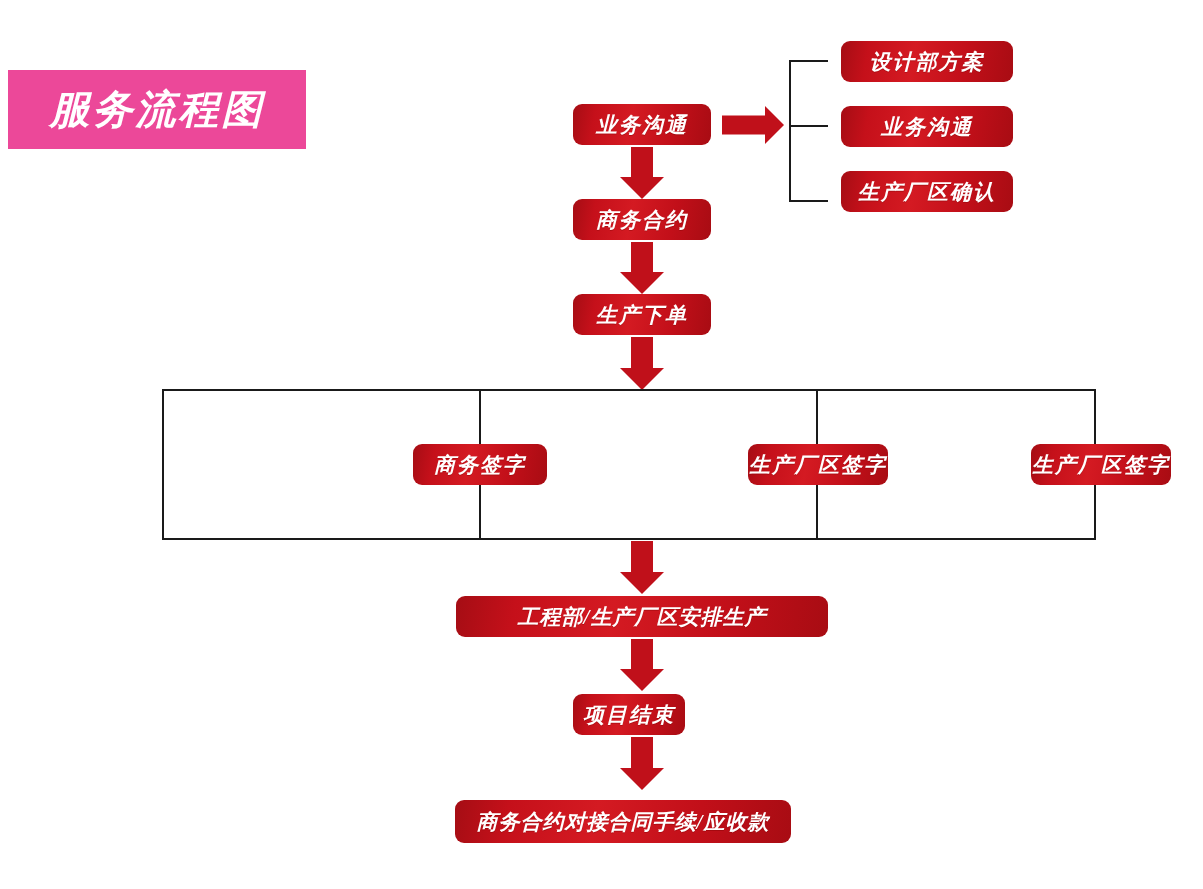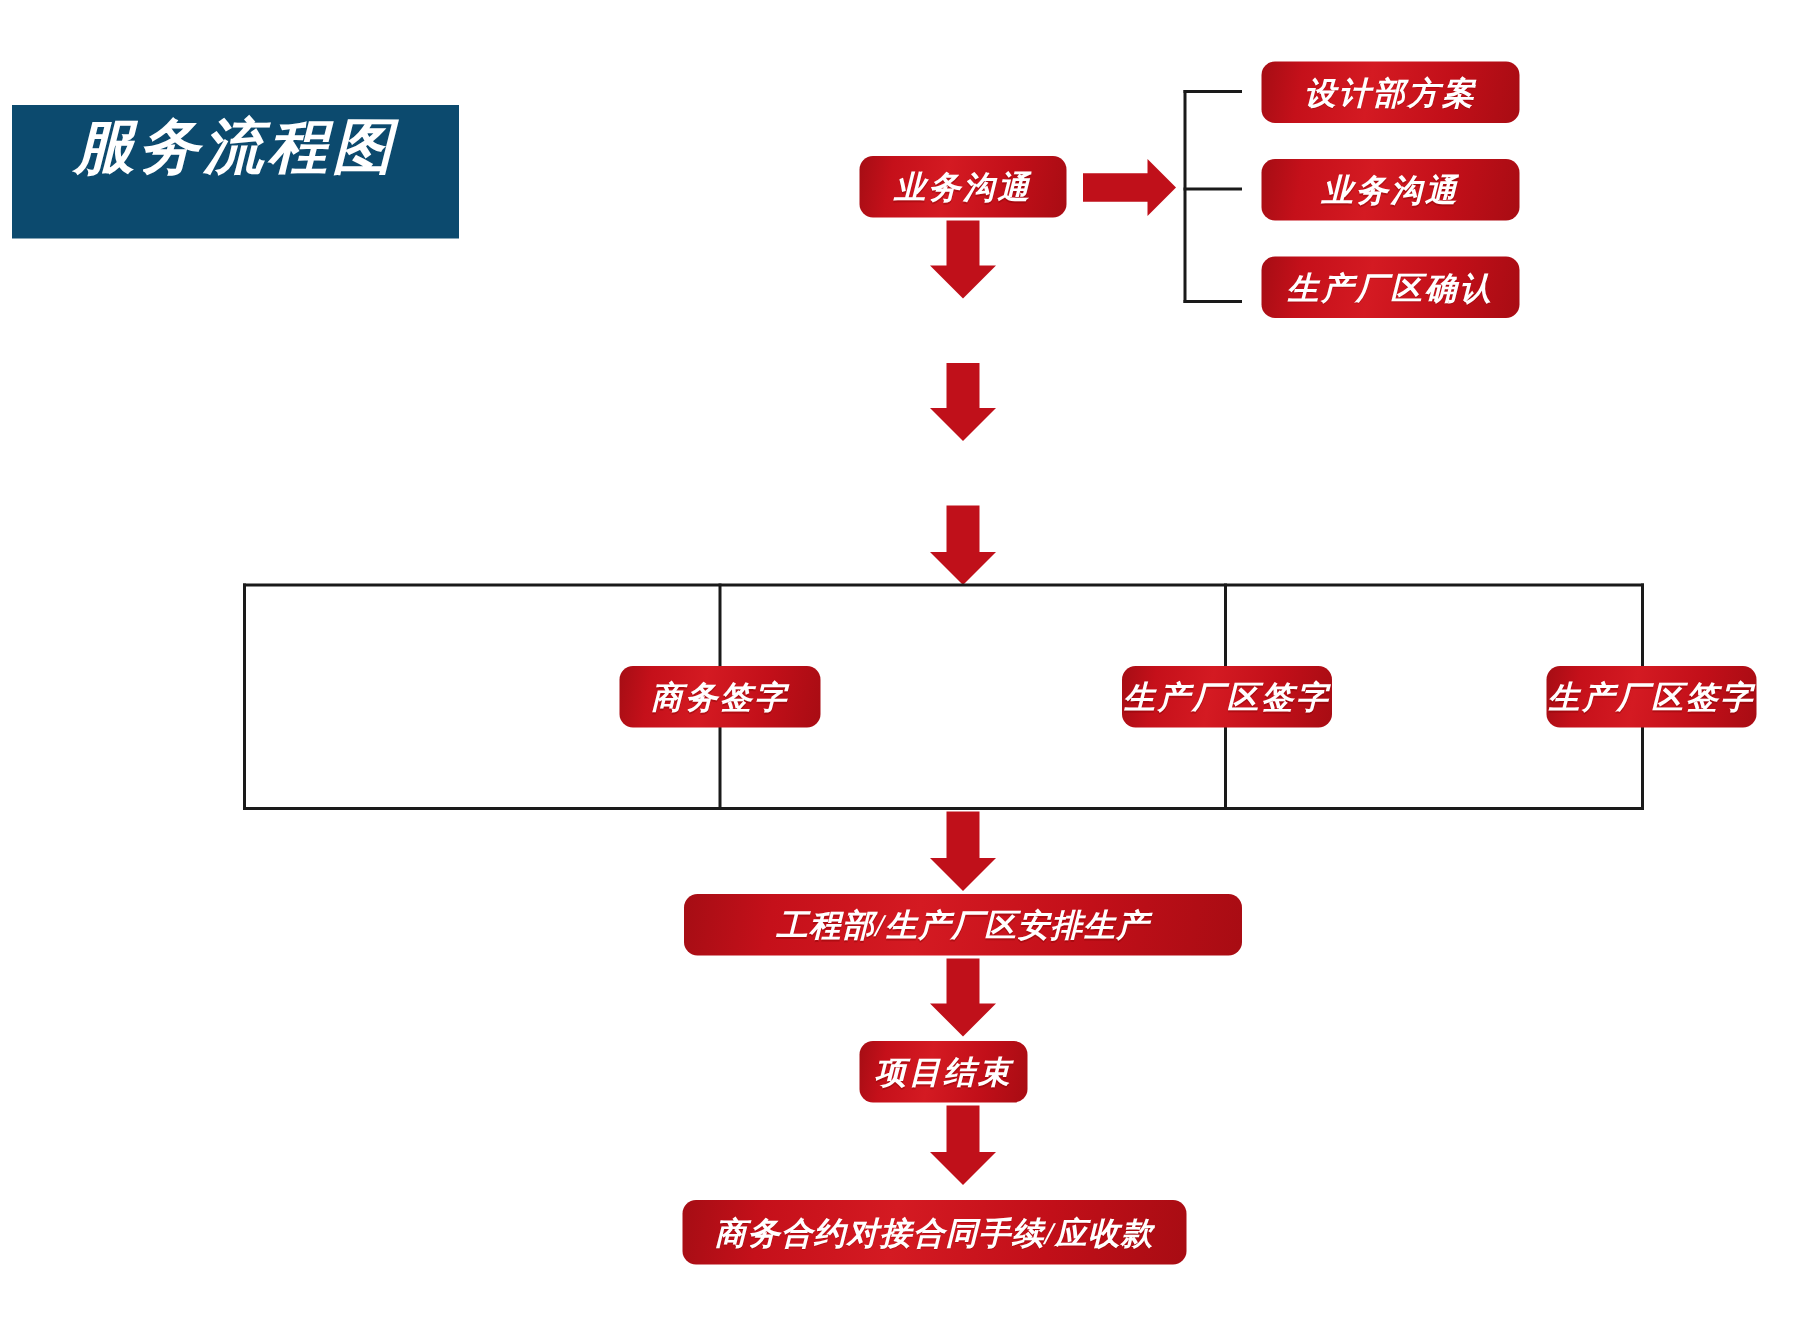--- a/index.html
+++ b/index.html
@@ -18,24 +18,24 @@
     background: #ffffff;
     overflow: hidden;
   }
 
   
   .title-banner {
     position: absolute;
     left: 8px;
     top: 70px;
     width: 298px;
-    height: 89px;
-    background: #0c4a6e;
+    height: 79px;
+    background: #ec4899;
     display: flex;
-    align-items: flex-start;
+    align-items: center;
     justify-content: center;
   }
   .title-banner .title-text {
     color: #ffffff;
     font-size: 40px;
     font-weight: bold;
     letter-spacing: 3px;
     font-family: "Liberation Serif", "DejaVu Serif", serif;
     font-style: italic;
     white-space: nowrap;
@@ -162,26 +162,32 @@
 
   <div class="node" style="left:841px; top:171px; width:172px; height:41px;">
     <span class="node-label">生产厂区确认</span>
   </div>
 
   <div class="arrow-down" style="left:620px; top:147px; width:44px; height:52px;">
     <div class="stem" style="width:22px; height:32px;"></div>
     <div class="head"></div>
   </div>
 
+  <div class="node" style="left:573px; top:199px; width:138px; height:41px;">
+    <span class="node-label">商务合约</span>
+  </div>
 
   <div class="arrow-down" style="left:620px; top:242px; width:44px; height:52px;">
     <div class="stem" style="width:22px; height:32px;"></div>
     <div class="head"></div>
   </div>
 
+  <div class="node" style="left:573px; top:294px; width:138px; height:41px;">
+    <span class="node-label">生产下单</span>
+  </div>
 
   <div class="arrow-down" style="left:620px; top:337px; width:44px; height:53px;">
     <div class="stem" style="width:22px; height:33px;"></div>
     <div class="head"></div>
   </div>
 
   <div class="line-h" style="left:162px; top:389px; width:934px;"></div>
   <div class="line-h" style="left:162px; top:538px; width:934px;"></div>
 
   <div class="line-v" style="left:162px; top:389px; height:151px;"></div>

